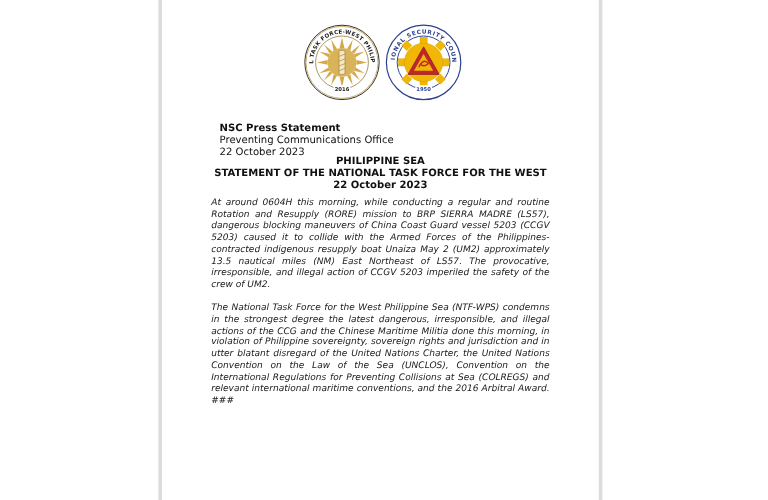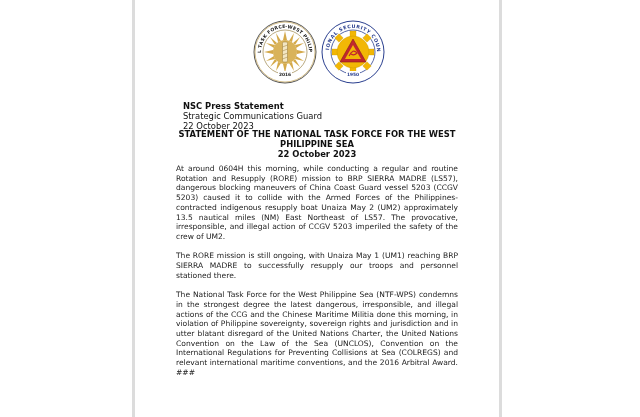--- a/index.html
+++ b/index.html
@@ -67,20 +67,21 @@
       left: 41px;
       width: 282px;
       top: 168px;
       font-size: 7.55px;
       line-height: 9.7px;
       color: #1a1a1a;
       text-align: justify;
     }
     .body p {
       margin: 0 0 9.7px 0;
+      font-style: italic;
     }
   </style>
 </head>
 <body>
 
 <div class="viewer">
   <div class="page">
 
     <div class="seals">
 
@@ -147,30 +148,29 @@
         <text font-size="4.8" font-weight="bold" fill="#2a3f8f" font-family="DejaVu Sans, sans-serif" letter-spacing="0.6">
           <textPath href="#nscArc" startOffset="50%" text-anchor="middle">NATIONAL SECURITY COUNCIL</textPath>
         </text>
         <rect x="25" y="51" width="14" height="6" fill="#ffffff"></rect>
         <text x="32" y="56" font-size="4.4" font-weight="bold" text-anchor="middle" fill="#2a3f8f" font-family="DejaVu Sans, sans-serif">1950</text>
       </svg>
     </div>
 
     <div class="header-block">
       <div class="org">NSC Press Statement</div>
-      <div>Strategic Communications Guard</div>
+      <div>Preventing Communications Office</div>
       <div>22 October 2023</div>
     </div>
 
     <div class="title-block">
+      <div>PHILIPPINE SEA</div>
       <div>STATEMENT OF THE NATIONAL TASK FORCE FOR THE WEST</div>
-      <div>PHILIPPINE SEA</div>
       <div>22 October 2023</div>
     </div>
 
     <div class="body">
       <p>At around 0604H this morning, while conducting a regular and routine Rotation and Resupply (RORE) mission to BRP SIERRA MADRE (LS57), dangerous blocking maneuvers of China Coast Guard vessel 5203 (CCGV 5203) caused it to collide with the Armed Forces of the Philippines-contracted indigenous resupply boat Unaiza May 2 (UM2) approximately 13.5 nautical miles (NM) East Northeast of LS57. The provocative, irresponsible, and illegal action of CCGV 5203 imperiled the safety of the crew of UM2.</p>
-      <p>The RORE mission is still ongoing, with Unaiza May 1 (UM1) reaching BRP SIERRA MADRE to successfully resupply our troops and personnel stationed there.</p>
       <p>The National Task Force for the West Philippine Sea (NTF-WPS) condemns in the strongest degree the latest dangerous, irresponsible, and illegal actions of the CCG and the Chinese Maritime Militia done this morning, in violation of Philippine sovereignty, sovereign rights and jurisdiction and in utter blatant disregard of the United Nations Charter, the United Nations Convention on the Law of the Sea (UNCLOS), Convention on the International Regulations for Preventing Collisions at Sea (COLREGS) and relevant international maritime conventions, and the 2016 Arbitral Award. ###</p>
     </div>
 
   </div>
 </div>
 
 </body></html>

